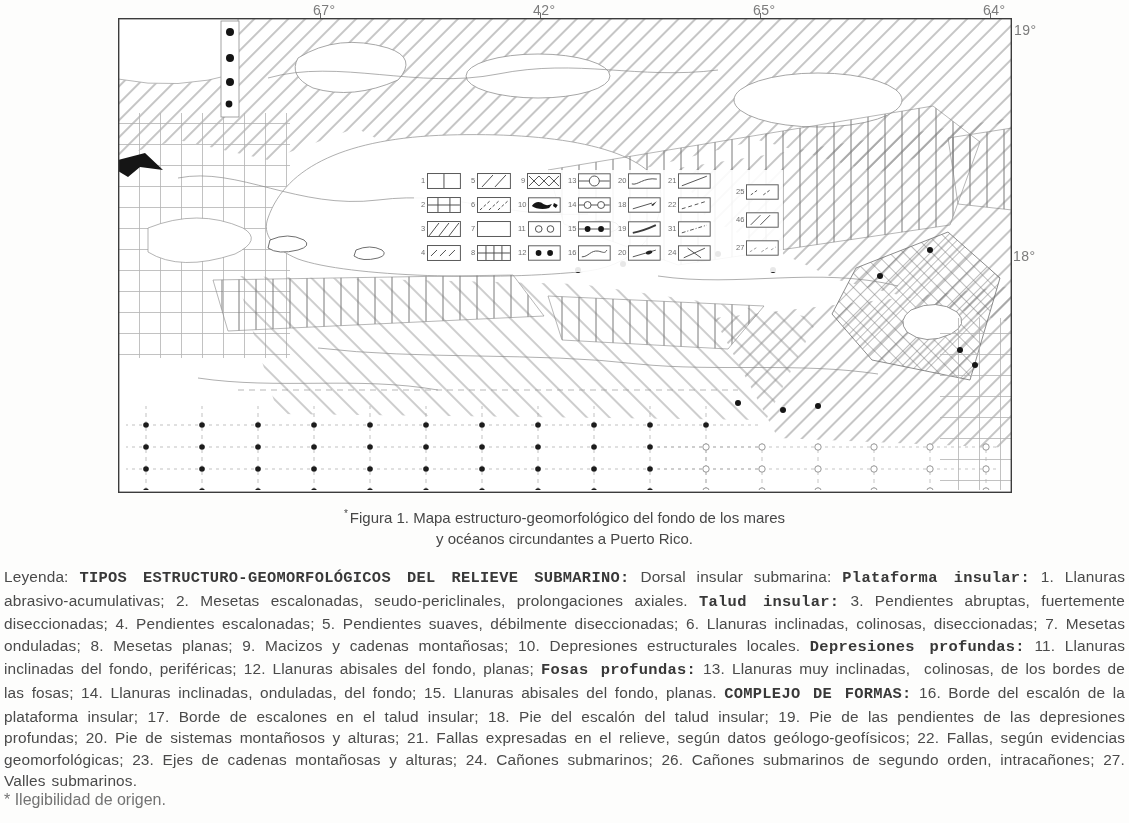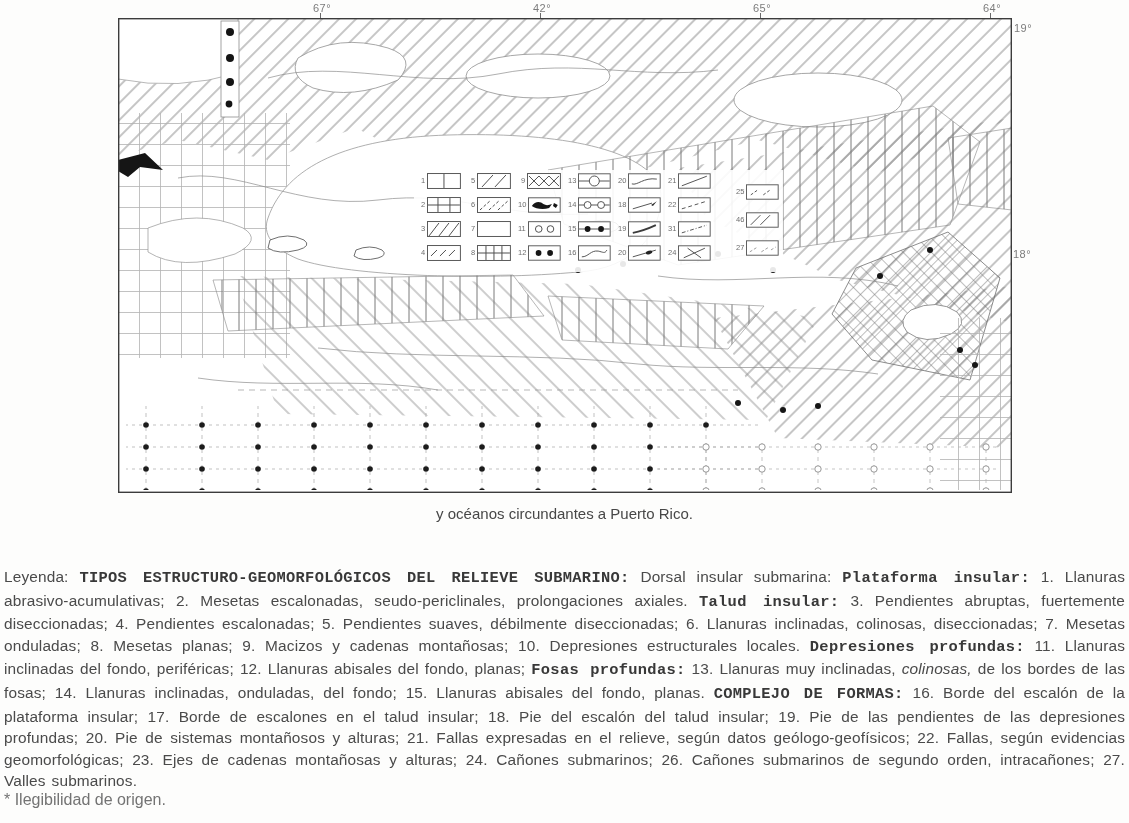--- a/index.html
+++ b/index.html
@@ -1,41 +1,41 @@
 <!DOCTYPE html>
 <html><head>
 <meta charset="utf-8">
 <style>
   html,body{margin:0;padding:0;background:#fff;}
   .page{position:relative;width:1129px;height:823px;background:#fdfdfc;
         font-family:"Liberation Sans",sans-serif;color:#3d3d3d;overflow:hidden;}
   
   #map-wrap{position:absolute;left:118px;top:18px;width:894px;height:475px;}
   #map-wrap svg{display:block;width:100%;height:100%;}
-  .coord{position:absolute;font-size:11px;color:#7c7c7c;letter-spacing:.5px;}
+  .coord{position:absolute;font-size:14px;color:#7c7c7c;letter-spacing:.5px;}
   .tick{position:absolute;width:1px;height:5px;background:#6a6a6a;}
   
   #inset-legend{position:absolute;left:296px;top:152px;display:flex;gap:7px;
                 background:rgba(255,255,255,.9);padding:3px 4px;}
   .ilcol{display:flex;flex-direction:column;}
   .ilcol.last{margin-top:11px;}
   .cell{display:flex;align-items:center;gap:2px;height:16px;margin-bottom:8px;}
   .ilcol.last .cell{margin-bottom:12px;margin-left:18px;}
   .cell .num{font-size:7.5px;color:#6d6d6d;width:9px;text-align:right;line-height:1;}
   .cell svg{display:block;}
   
   #caption{position:absolute;top:503px;left:0;width:100%;text-align:center;
            font-size:15px;line-height:21px;color:#474747;}
   #caption sup{font-size:10px;vertical-align:6px;margin-right:2px;}
   
   #legend-par{position:absolute;top:566px;left:4px;width:1121px;
               font-size:15.4px;line-height:21.6px;color:#4a4a4a;
               text-align:justify;letter-spacing:.15px;word-spacing:1.5px;}
   #legend-par .b{font-weight:700;color:#383838;letter-spacing:.3px;font-family:Liberation Mono, monospace;}
-  #legend-par .i{font-style:italic;}
+  #legend-par .i{margin-left:7px;}
   
   #footnote{position:absolute;top:791px;left:4px;font-size:16px;color:#737373;}
 </style>
 </head>
 <body>
 
 <div class="page">
 
   <div class="coord" style="left:313px;top:2px">67°</div>
   <div class="coord" style="left:533px;top:2px">42°</div>
@@ -362,19 +362,20 @@
             <svg viewBox="0 0 34 16" width="26" height="13">
               <rect x="0.5" y="0.5" width="33" height="15" fill="#fff" stroke="#5a5a5a"></rect>
               <path d="M4 12 l8 -5 M16 12 l8 -5 M26 10 l5 -3" stroke="#9a9a9a" stroke-width="1" fill="none" stroke-dasharray="3 2"></path>
             </svg>
           </div>
         </div>
       </div>
   </div>
 
   <div id="caption">
+    <div><sup>*</sup><span>Figura 1. Mapa estructuro-geomorfológico del fondo de los mares</span></div>
     <div>y océanos circundantes a Puerto Rico.</div>
   </div>
 
   <div id="legend-par"><span>Leyenda: </span><span class="b">TIPOS ESTRUCTURO-GEOMORFOLÓGICOS DEL RELIEVE SUBMARINO:</span><span> Dorsal insular submarina: </span><span class="b">Plataforma insular:</span><span> 1. Llanuras abrasivo-acumulativas; 2. Mesetas escalonadas, seudo-periclinales, prolongaciones axiales. </span><span class="b">Talud insular:</span><span> 3. Pendientes abruptas, fuertemente diseccionadas; 4. Pendientes escalonadas; 5. Pendientes suaves, débilmente diseccionadas; 6. Llanuras inclinadas, colinosas, diseccionadas; 7. Mesetas onduladas; 8. Mesetas planas; 9. Macizos y cadenas montañosas; 10. Depresiones estructurales locales. </span><span class="b">Depresiones profundas:</span><span> 11. Llanuras inclinadas del fondo, periféricas; 12. Llanuras abisales del fondo, planas; </span><span class="b">Fosas profundas:</span><span> 13. Llanuras muy inclinadas, </span><span class="i">colinosas,</span><span> de los bordes de las fosas; 14. Llanuras inclinadas, onduladas, del fondo; 15. Llanuras abisales del fondo, planas. </span><span class="b">COMPLEJO DE FORMAS:</span><span> 16. Borde del escalón de la plataforma insular; 17. Borde de escalones en el talud insular; 18. Pie del escalón del talud insular; 19. Pie de las pendientes de las depresiones profundas; 20. Pie de sistemas montañosos y alturas; 21. Fallas expresadas en el relieve, según datos geólogo-geofísicos; 22. Fallas, según evidencias geomorfológicas; 23. Ejes de cadenas montañosas y alturas; 24. Cañones submarinos; 26. Cañones submarinos de segundo orden, intracañones; 27. Valles  submarinos.</span></div>
 
   <div id="footnote">* Ilegibilidad de origen.</div>
 </div>
 
 </body></html>

